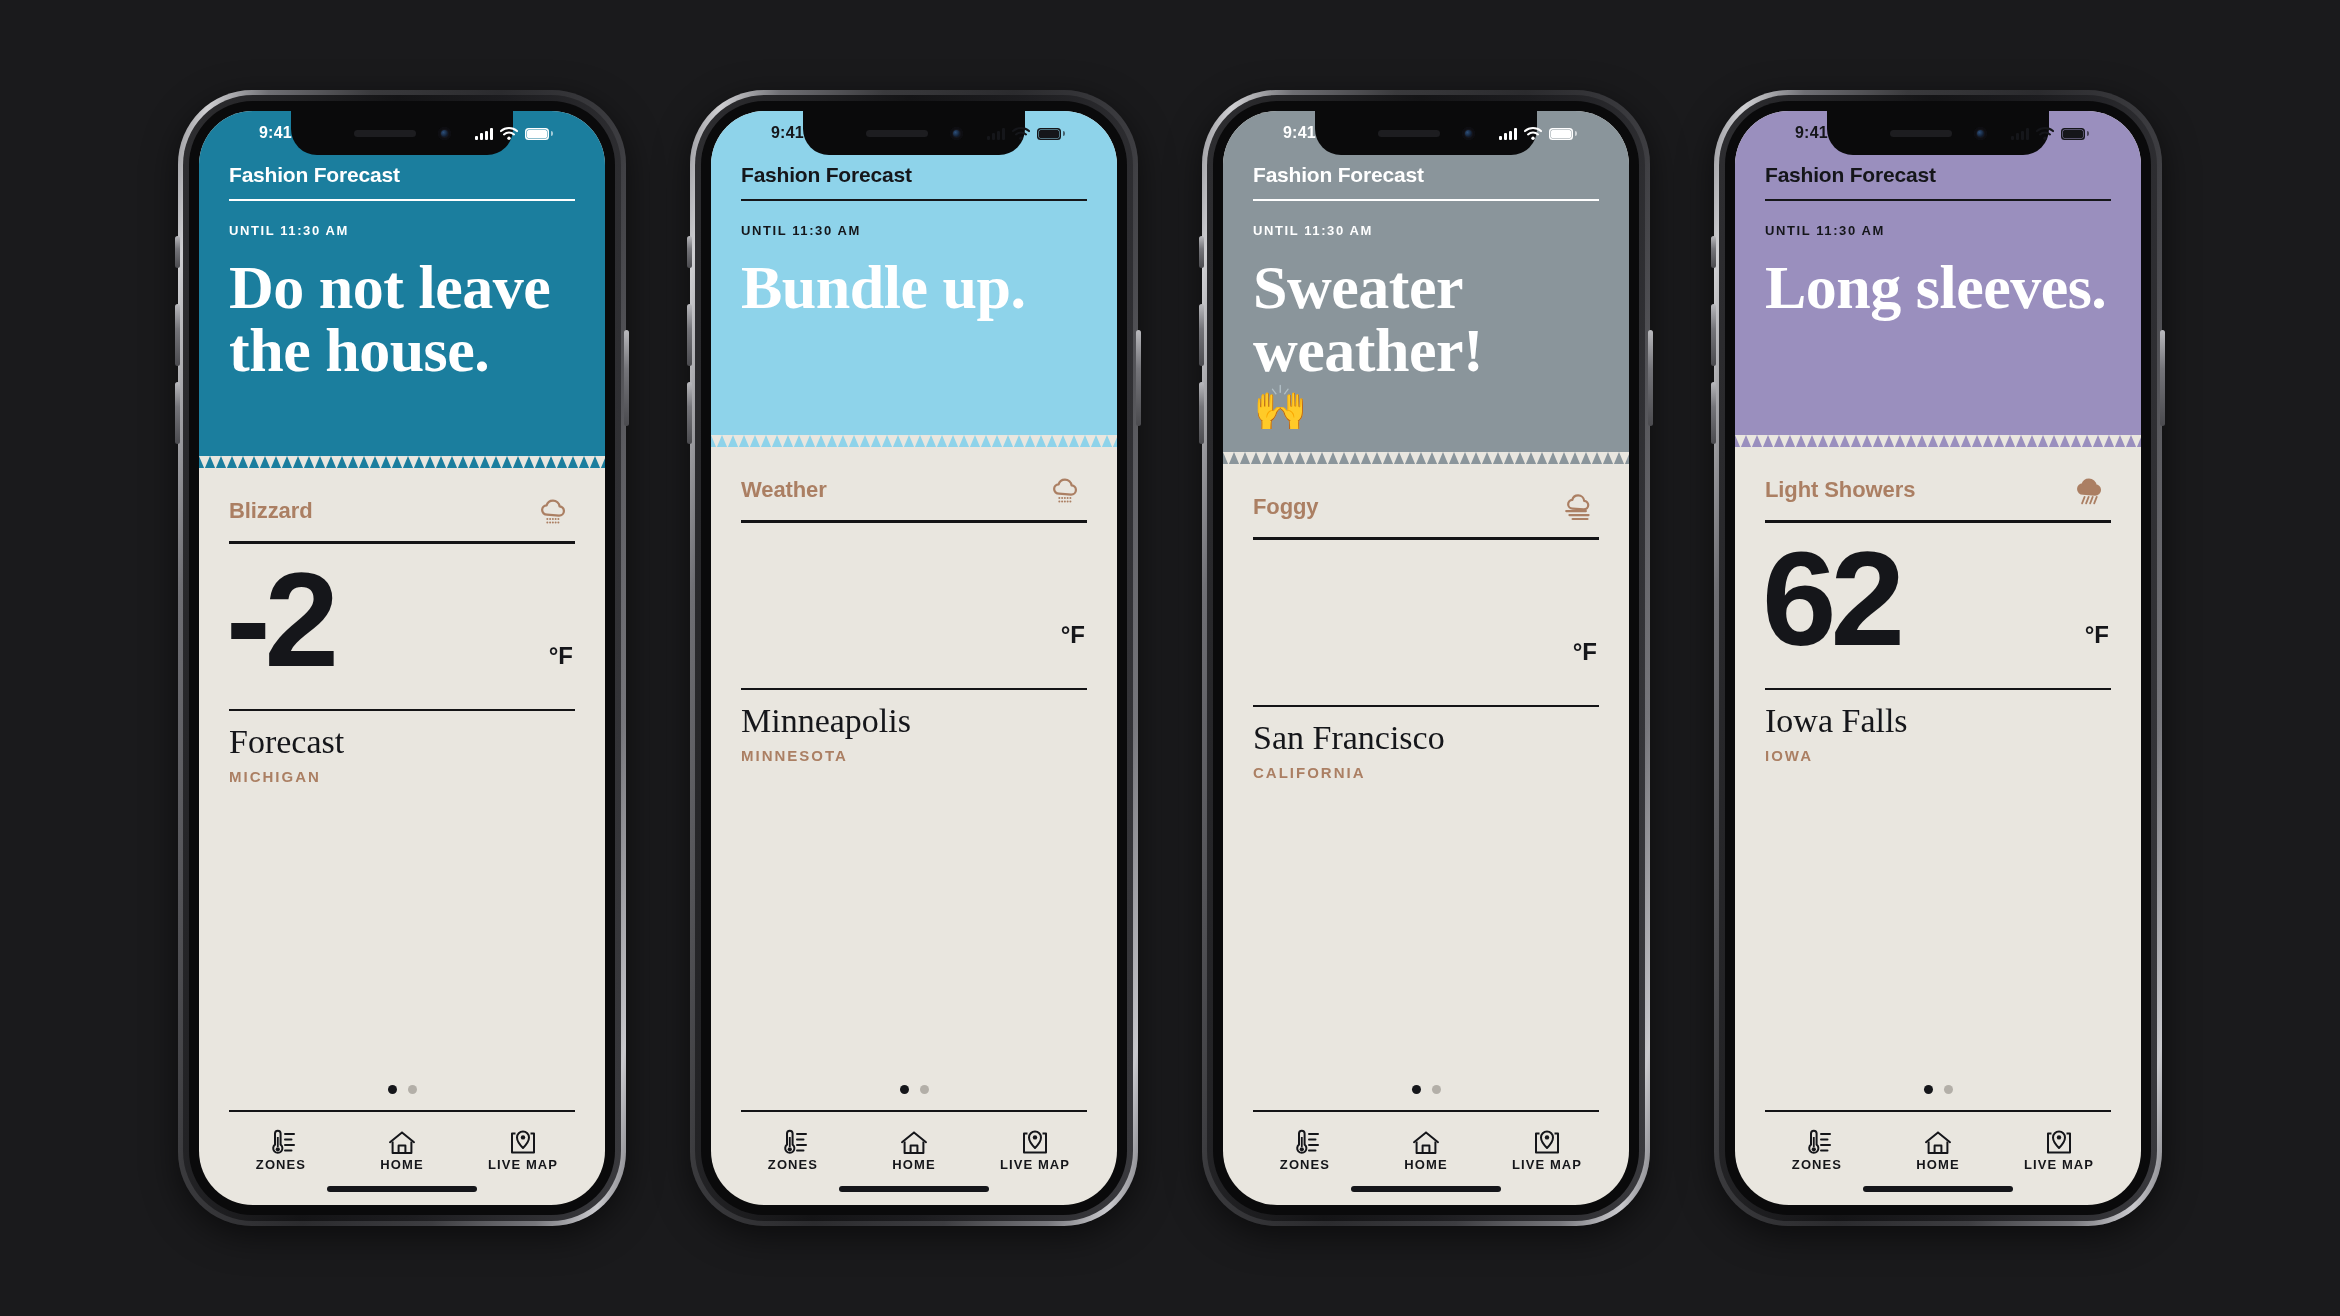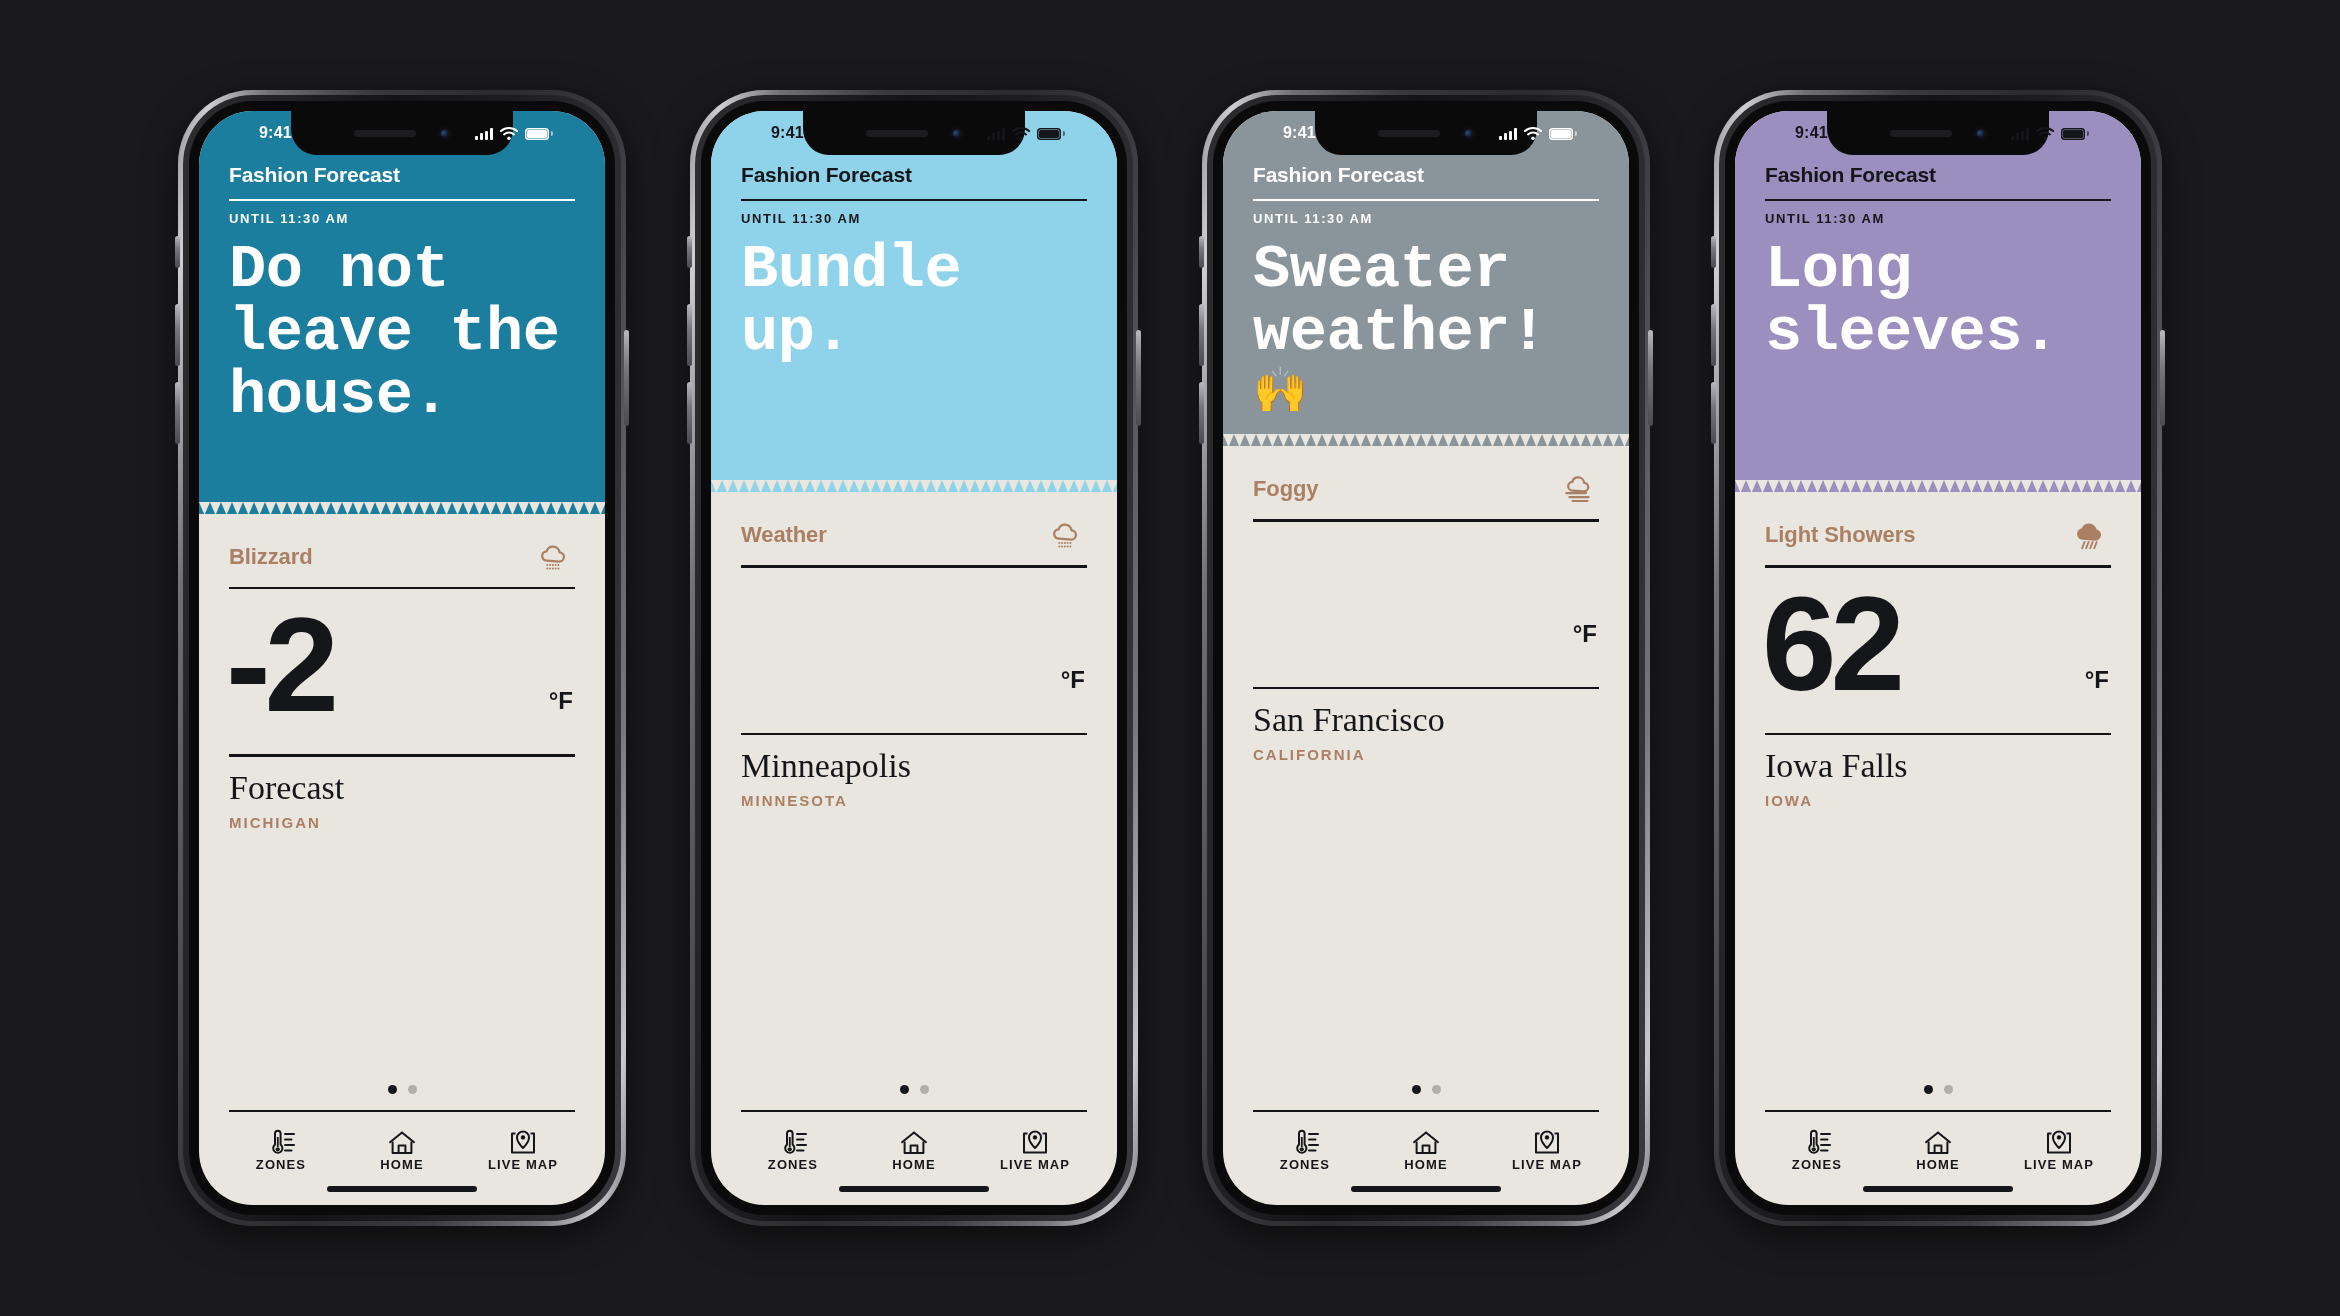--- a/index.html
+++ b/index.html
@@ -100,29 +100,29 @@
     position:relative;
     padding:0 30px;
     box-sizing:border-box;
   }
   .hero-title{
     font-size:21px;font-weight:bold;letter-spacing:-.2px;
     margin-top:8px;
   }
   .hero-rule{height:2px;margin-top:12px;}
   .hero-until{
-    margin-top:10px;
+    margin-top:22px;
     font-size:13px;font-weight:bold;letter-spacing:1.6px;
   }
   .hero-msg{
-    font-family:Liberation Mono, monospace;
+    font-family:Liberation Serif, serif;
     font-weight:bold;
     font-size:62px;line-height:1.02;
     color:#ffffff;
-    margin-top:12px;
+    margin-top:18px;
     letter-spacing:-.5px;
   }
   .hero-emoji{font-size:44px;line-height:1;margin-top:4px;}
   .zig{
     position:absolute;left:0;right:0;bottom:-1px;height:13px;
   }
 
   
   .card{
     flex:1 1 auto;

